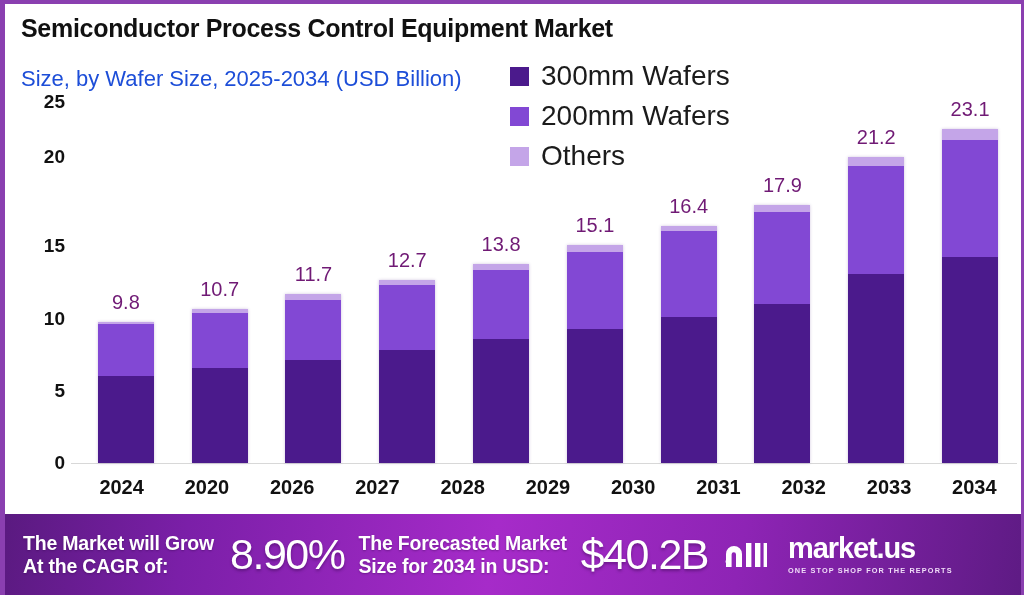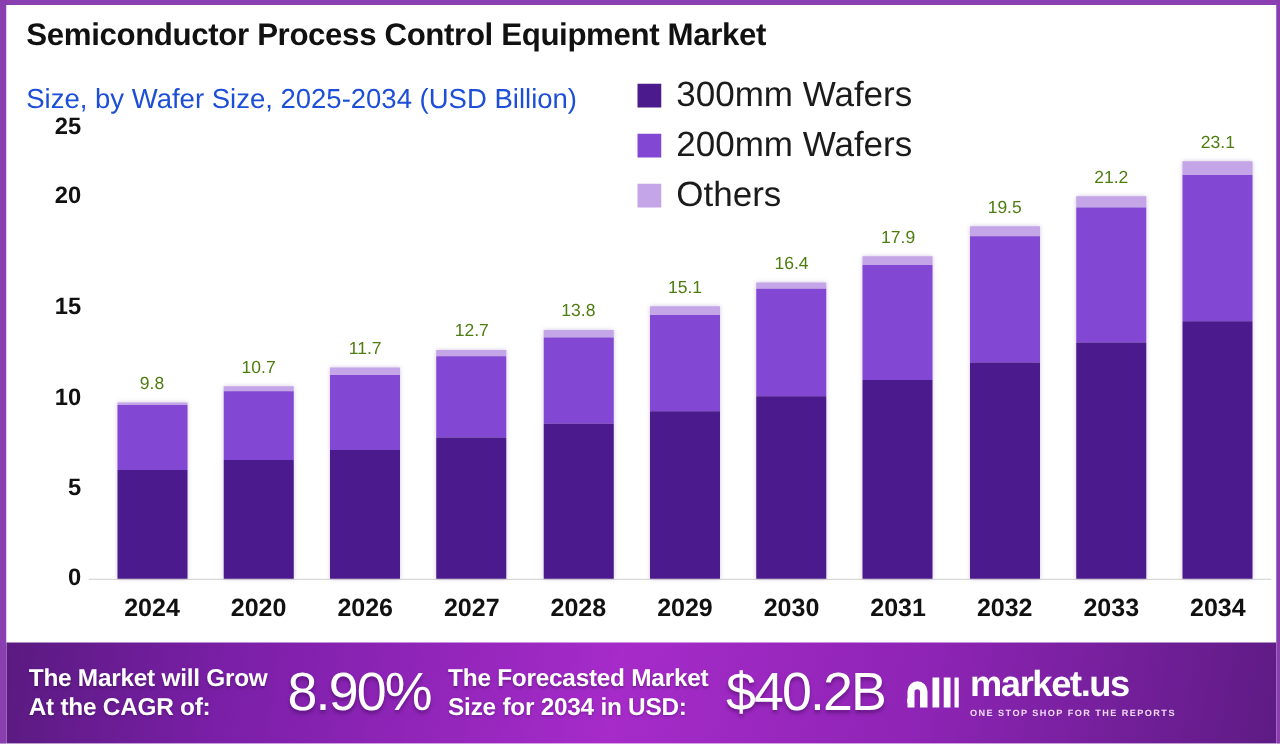--- a/index.html
+++ b/index.html
@@ -67,21 +67,21 @@
   .bar-stack {
     width: 56px;
     display: flex; flex-direction: column; justify-content: flex-end;
     position: relative;
     filter: drop-shadow(0 0 1.5px rgba(90,50,140,0.28));
   }
   .seg { width: 100%; }
   .bar-total-label {
     position: absolute;
     left: 50%; transform: translateX(-50%);
-    font-size: 14px; color: #4d7c0f; white-space: nowrap;
+    font-size: 20px; color: #701a75; white-space: nowrap;
   }
 
   #x-axis {
     position: absolute; left: 74px; top: 472px;
     width: 938px; height: 32px;
     display: flex;
   }
   .x-tick {
     flex: 1 1 0; text-align: center;
     font-size: 20px; font-weight: bold; color: #111111;
@@ -103,21 +103,21 @@
     text-shadow: 0 1px 2px rgba(40,0,60,0.35);
   }
   .banner-figure {
     color: #ffffff; font-size: 43px; font-weight: normal;
     letter-spacing: -1.5px; white-space: nowrap;
     text-shadow: 0 2px 3px rgba(40,0,60,0.4);
   }
   #cagr-figure { margin-left: 16px; margin-right: 14px; }
   #size-figure { margin-left: 14px; margin-right: 14px; }
 
-  #brand-logo { display: flex; align-items: center; gap: 8px; justify-content: center; }
+  #brand-logo { display: flex; align-items: center; gap: 20px; justify-content: center; }
   #brand-mark { flex: 0 0 auto; }
   #brand-text-wrap { display: flex; flex-direction: column; }
   #brand-name {
     color: #ffffff; font-size: 29px; font-weight: bold;
     letter-spacing: -1.1px; line-height: 1;
   }
   #brand-tagline {
     color: #f0dcf8; font-size: 7.3px; font-weight: bold;
     letter-spacing: 1.15px; margin-top: 3px; white-space: nowrap;
   }
@@ -211,28 +211,20 @@
           <div class="seg" style="background: rgb(130, 72, 212); height: 36.5854%;"></div>
           <div class="seg" style="background: rgb(75, 26, 140); height: 61.5854%;"></div>
         </div>
       </div>
       <div class="bar-slot">
         <div class="bar-total-label" style="bottom: 266.476px;">17.9</div>
         <div class="bar-stack" style="height: 258.476px;">
           <div class="seg" style="background: rgb(196, 165, 232); height: 2.7933%;"></div>
           <div class="seg" style="background: rgb(130, 72, 212); height: 35.7542%;"></div>
           <div class="seg" style="background: rgb(75, 26, 140); height: 61.4525%;"></div>
-        </div>
-      </div>
-      <div class="bar-slot">
-        <div class="bar-total-label" style="bottom: 289.58px;">19.5</div>
-        <div class="bar-stack" style="height: 281.58px;">
-          <div class="seg" style="background: rgb(196, 165, 232); height: 2.5641%;"></div>
-          <div class="seg" style="background: rgb(130, 72, 212); height: 35.8974%;"></div>
-          <div class="seg" style="background: rgb(75, 26, 140); height: 61.5385%;"></div>
         </div>
       </div>
       <div class="bar-slot">
         <div class="bar-total-label" style="bottom: 314.128px;">21.2</div>
         <div class="bar-stack" style="height: 306.128px;">
           <div class="seg" style="background: rgb(196, 165, 232); height: 2.83019%;"></div>
           <div class="seg" style="background: rgb(130, 72, 212); height: 35.3774%;"></div>
           <div class="seg" style="background: rgb(75, 26, 140); height: 61.7925%;"></div>
         </div>
       </div>

